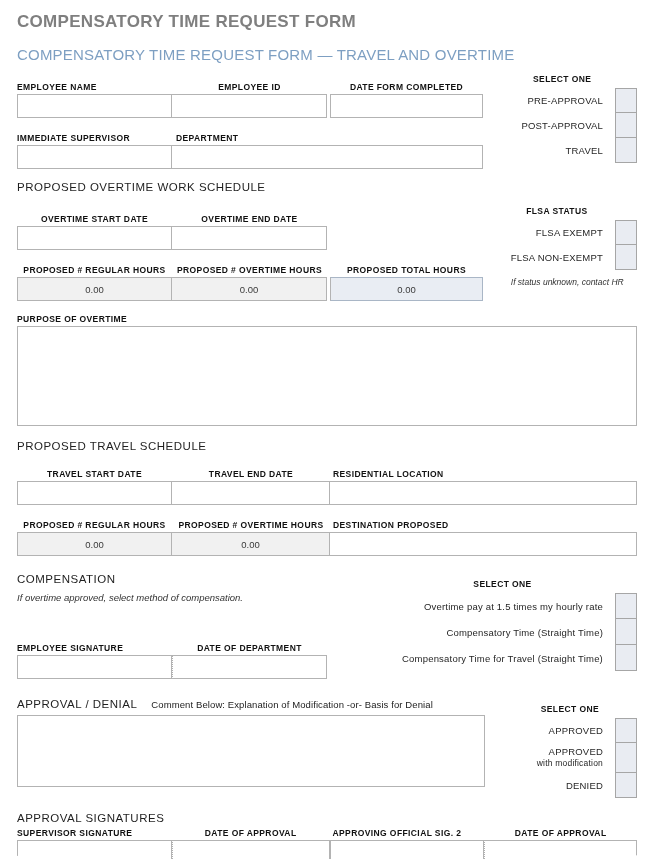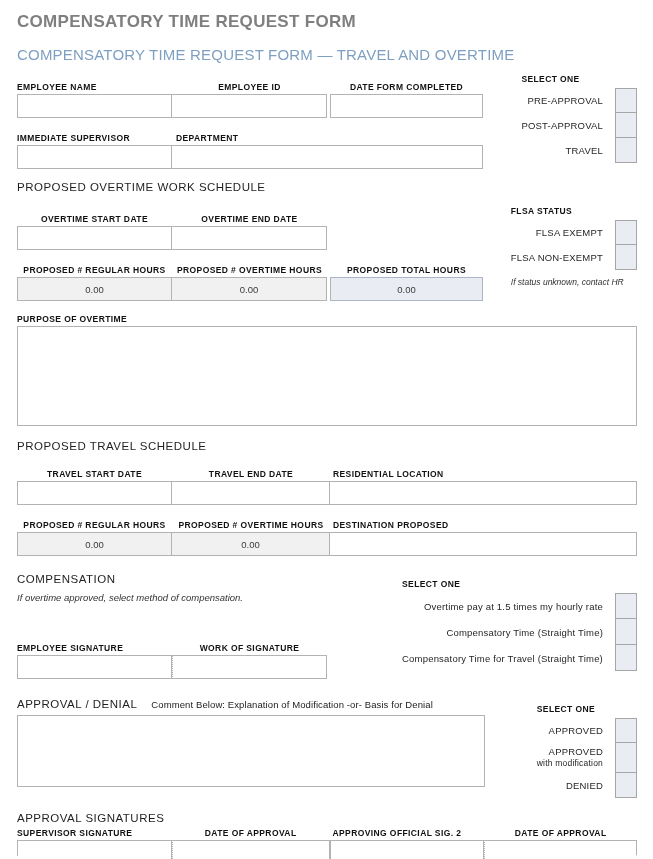--- a/index.html
+++ b/index.html
@@ -47,21 +47,21 @@
 
   .sec-title { font-size:11.5px; color:#1f1f1f; letter-spacing:.5px; white-space:nowrap; }
   .sec-sub { font-size:9.5px; letter-spacing:.1px; margin-left:14px; color:#222; }
   .instruction { font-style:italic; font-size:9.5px; color:#333; }
 
   .bigbox { width:620px; height:100px; border:1px solid #b3b3b3; background:#fff; }
   .commentbox { width:468px; height:72px; border:1px solid #b3b3b3; background:#fff; }
 
   .sel-title {
     font-size:8.5px; font-weight:bold; letter-spacing:.4px; color:#111;
-    text-align:left; padding-right:34px; margin-bottom:4px; white-space:nowrap;
+    text-align:center; padding-right:34px; margin-bottom:4px; white-space:nowrap;
   }
   .opt-row { display:flex; justify-content:flex-end; align-items:center; height:25px; }
   .opt-row.h26 { height:26px; }
   .opt-row.tall { height:30px; }
   .opt-label { font-size:9.5px; color:#262626; letter-spacing:.2px; margin-right:12px; white-space:nowrap; }
   .opt-label .subline { display:block; font-size:8.5px; text-align:right; line-height:1.2; }
   .opt-label.two { line-height:1.15; text-align:right; }
   .checkbox {
     width:22px; align-self:stretch; flex:0 0 22px;
     background:#e9ecf2; border:1px solid #a6a6a6;
@@ -183,21 +183,21 @@
     <div class="cell w158 fill">0.00</div>
     <div class="cell w307"></div>
   </div>
 
   <div class="flexrow mt17">
     <div class="left-col-comp">
       <div class="sec-title">COMPENSATION</div>
       <div class="instruction mt7">If overtime approved, select method of compensation.</div>
       <div class="label-row mt29">
         <span class="flabel w155 la">EMPLOYEE SIGNATURE</span>
-        <span class="flabel w155 lc">WORK OF SIGNATURE</span>
+        <span class="flabel w155 lc">DATE OF DEPARTMENT</span>
       </div>
       <div class="cells">
         <div class="cell w155"></div>
         <div class="cell w155 dotl"></div>
       </div>
     </div>
     <div class="right-col" style="margin-top:6px">
       <div class="sel-title">SELECT ONE</div>
       <div class="opt-row h26">
         <span class="opt-label">Overtime pay at 1.5 times my hourly rate</span>

